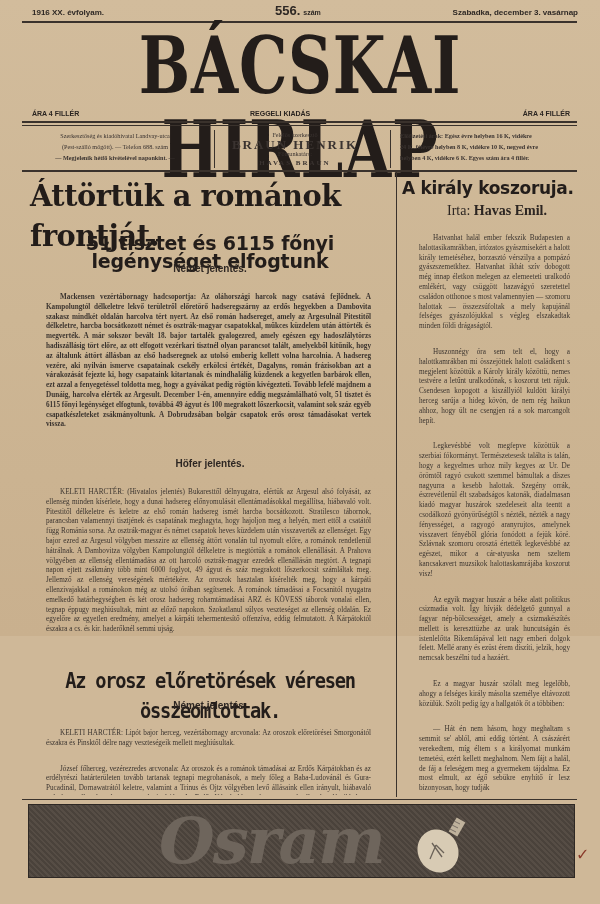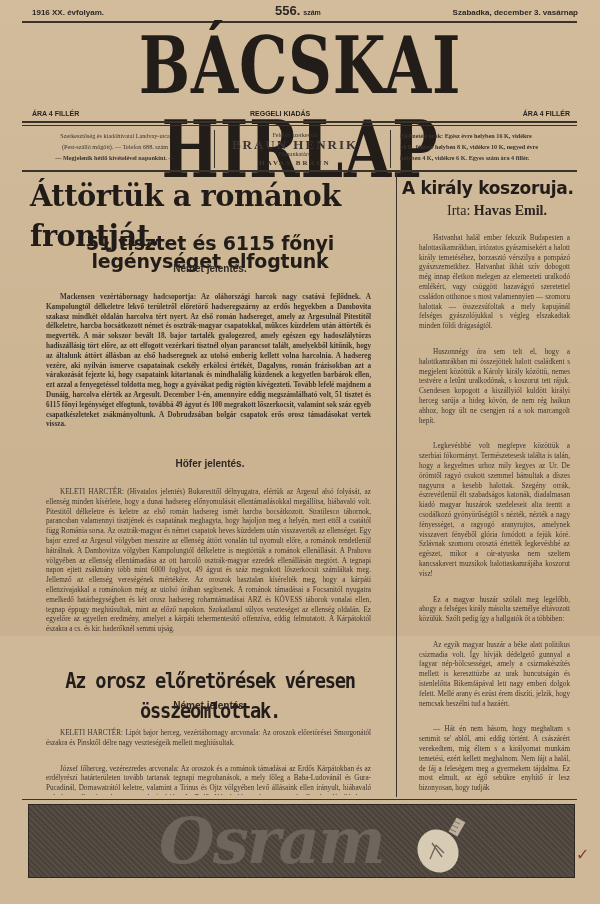--- a/index.html
+++ b/index.html
@@ -102,22 +102,22 @@
 
   <div class="right-title">A király koszoruja.</div>
   <div class="byline">
     <span>Irta:</span>
     <b>Havas Emil.</b>
   </div>
   <div class="body-text" style="top:218px;left:403px;width:183px;height:580px;overflow:hidden;">
     <p>Hatvanhat halál ember fekszik Budapesten a halottasikamrákban, irtózatos gyászmisekért a halott király temetéséhez, borzasztó vérszilya a pompázó gyászszemetkhez. Hatvanhat ikhát szív dobogott még innap életkon melegen az elemeeteti uralkodó emlékért, vagy csüggött hazavágyó szeretettel családon otthonoe s most valamennyien — szomoru halottak — összezsúfoltak a mely kapujánál felséges gyászolójukkal s végleg elszakadtak minden földi drágaságtól.</p>
     <p>Huszonnégy óra sem telt el, hogy a halottkamrákban mi összejöttek halott családkent s megjelent közöttük a Károly király közöttü, nemes testvére a letűnt uralkodónak, s koszorut tett rájuk. Csendesen kopogott a kiszállyiól kuldött királyi herceg sarúja a hideg kövön, de nem rég haikun ahhoz, hogy ült ne csengjen rá a sok marcangolt hepít.</p>
     <p>Legkevésbbé volt megfepve közöttük a szerbiai fókormányt. Természetesesk találta is talán, hogy a kegyelmes urhoz mily kegyes az Ur. De örömtől ragyó csukott szemmel bámultak a díszes nagyurra a kesebb halottak. Szegény orrák, észrevétlenül élt szabadságos katonák, diadalmasan kiadó magyar huszárok szedeleseit alta teentt a csodálkozó gyönyörűségtől s nézték, nézték a nagy fényességet, a ragyogó aranyrujtos, amelynek visszavert fényéből glória fonódott a fejük köré. Szlávnak szomoru orosztá értették legkevésbbé az egészet, mikor a cár-atyuska nem szeltem kancsakavert muzsikok halottaskamrájába koszorut visz!</p>
+    <p style="margin-top:8px;">Az egyik magyar huszár a béke alatt politikus csizmadia volt. Így hívják dédelgető gunnyal a fagyar nép-bölcsességet, amely a csizmakészítés mellett is kereszttüzbe az urak huncutságán és istenlelőtta Bikemfápával lett nagy emberi dolgok felett. Mellé arany és ezüst érem díszíti, jelzik, hogy nemcsak beszélni tud a hazáért.</p>
     <p>Ez a magyar huszár szólalt meg legelőbb, ahogy a felséges király másolta személye eltávozott közülük. Szólt pedig így a hallgatók őt a többiben:</p>
-    <p style="margin-top:8px;">Az egyik magyar huszár a béke alatt politikus csizmadia volt. Így hívják dédelgető gunnyal a fagyar nép-bölcsességet, amely a csizmakészítés mellett is kereszttüzbe az urak huncutságán és istenlelőtta Bikemfápával lett nagy emberi dolgok felett. Mellé arany és ezüst érem díszíti, jelzik, hogy nemcsak beszélni tud a hazáért.</p>
     <p>— Hát én nem hásom, hogy meghaltam s semmit se' ablól, ami eddig történt. A császárért verekedtem, míg éltem s a királyomat munkám temetési, ezért kellett meghalnom. Nem fájt a halál, de fáj a feleségem meg a gyermekem tájdalma. Ez most elmult, az égő sebükre enyhítő ír lesz bizonyosan, hogy tudják</p>
   </div>
 
   <div class="ad">
     <div class="ad-word">Osram</div>
     <svg class="bulb" viewBox="0 0 60 60">
       <ellipse cx="24" cy="36" rx="20" ry="22" fill="#d8cbb4" transform="rotate(-30 24 36)"></ellipse>
       <rect x="38" y="4" width="10" height="16" fill="#bfb29c" transform="rotate(30 43 12)"></rect>
       <path d="M16 44 L22 30 M22 30 L30 38 M18 28 L28 42" stroke="#6b6258" stroke-width="1.3" fill="none"></path>
       <path d="M40 6 l6 3 M38 10 l6 3 M36 14 l6 3" stroke="#7a7066" stroke-width="1"></path>

